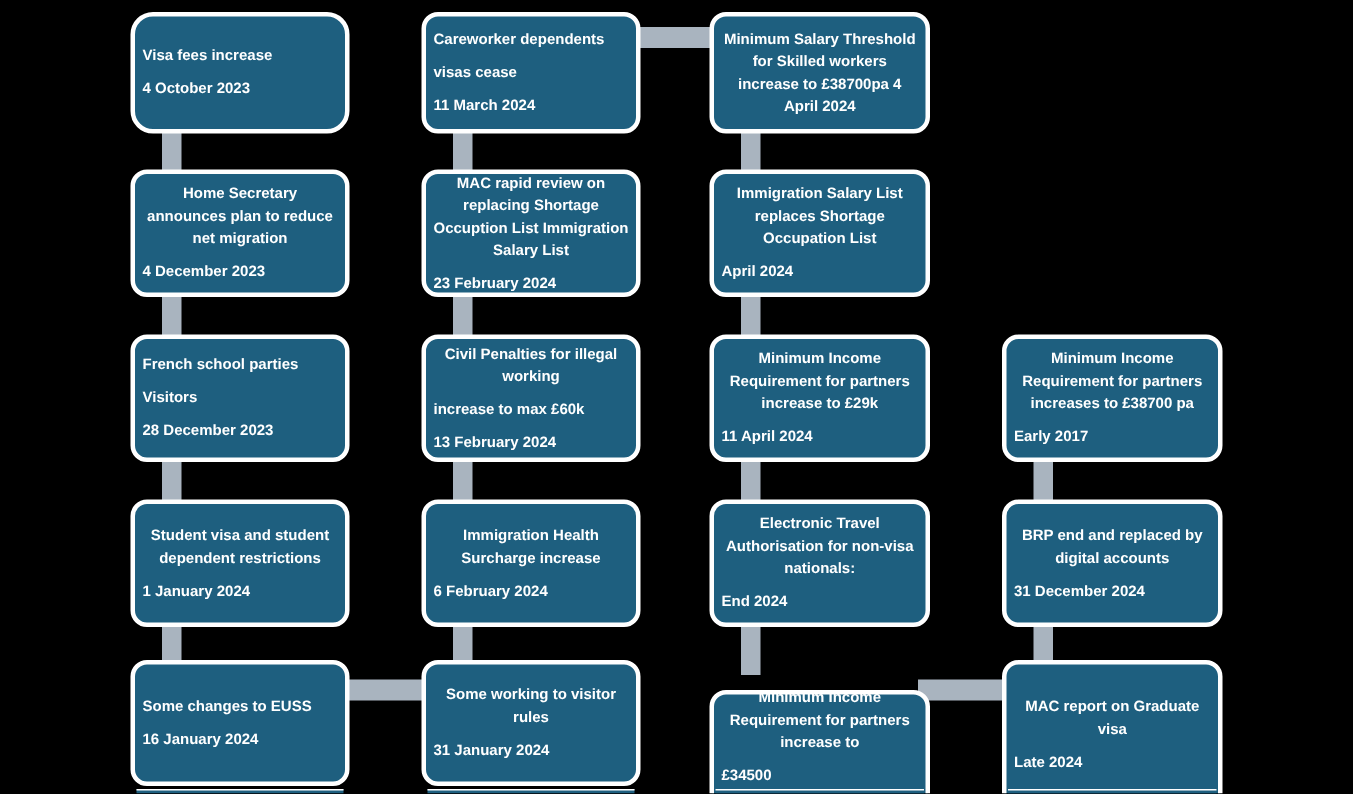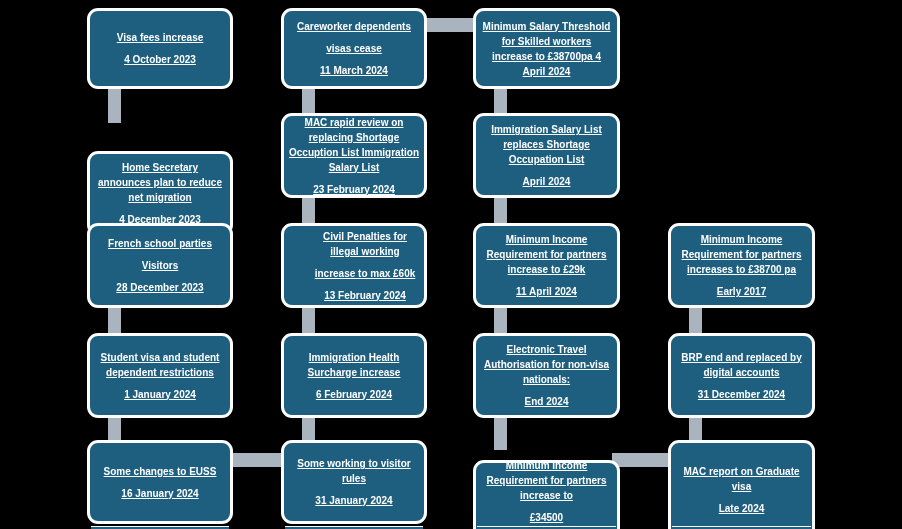--- a/index.html
+++ b/index.html
@@ -6,26 +6,25 @@
   #canvas{
     position:relative;width:902px;height:529px;background:#000;overflow:hidden;
     font-family:"Liberation Sans",sans-serif;
   }
   .box{
     position:absolute;box-sizing:border-box;
     background:var(--box-fill);
     border:3px solid var(--box-border);
     border-radius:11px;
     color:var(--text-color);
-    display:flex;flex-direction:column;justify-content:center;align-items:center;
+    display:flex;flex-direction:column;justify-content:center;align-items:flex-start;
     text-align:center;
     font-size:10px;font-weight:700;line-height:1.5;
     padding:2px 5px;
     z-index:2;
-    text-decoration:underline;
   }
   .box p{margin:3.5px 0;}
   .conn{position:absolute;background:var(--connector);z-index:1;}
   .cutoff{position:absolute;background:var(--box-fill);border-top:1px solid var(--box-border);z-index:2;}
 </style>
 </head>
 <body>
 
 <div id="canvas" style="--box-fill: #1e5f7f; --box-border: #ffffff; --connector: #a9b4bf; --text-color: #ffffff; background: rgb(0, 0, 0);">
     <div class="conn" style="left: 108px; top: 81px; width: 13px; height: 42px;"></div>
@@ -38,25 +37,25 @@
     <div class="conn" style="left: 302px; top: 410px; width: 13px; height: 40px;"></div>
     <div class="conn" style="left: 494px; top: 81px; width: 13px; height: 42px;"></div>
     <div class="conn" style="left: 494px; top: 190px; width: 13px; height: 43px;"></div>
     <div class="conn" style="left: 494px; top: 300px; width: 13px; height: 43px;"></div>
     <div class="conn" style="left: 494px; top: 410px; width: 13px; height: 40px;"></div>
     <div class="conn" style="left: 689px; top: 300px; width: 13px; height: 43px;"></div>
     <div class="conn" style="left: 689px; top: 410px; width: 13px; height: 40px;"></div>
     <div class="conn" style="left: 419px; top: 18px; width: 64px; height: 14px;"></div>
     <div class="conn" style="left: 225px; top: 453px; width: 66px; height: 14px;"></div>
     <div class="conn" style="left: 612px; top: 453px; width: 66px; height: 14px;"></div>
-    <div class="box" style="left: 87px; top: 8px; width: 146px; height: 81px;">
+    <div class="box" style="left: 87px; top: 8px; width: 146px; height: 81px; border-radius: 15px;">
       <p>Visa fees increase</p>
       <p>4 October 2023</p>
     </div>
-    <div class="box" style="left: 87px; top: 113px; width: 146px; height: 85px; margin-top: 38px;">
+    <div class="box" style="left: 87px; top: 113px; width: 146px; height: 85px;">
       <p>Home Secretary announces plan to reduce net migration</p>
       <p>4 December 2023</p>
     </div>
     <div class="box" style="left: 87px; top: 223px; width: 146px; height: 85px;">
       <p>French school parties</p>
       <p>Visitors</p>
       <p>28 December 2023</p>
     </div>
     <div class="box" style="left: 87px; top: 333px; width: 146px; height: 85px;">
       <p>Student visa and student dependent restrictions</p>
@@ -68,21 +67,21 @@
     </div>
     <div class="box" style="left: 281px; top: 8px; width: 146px; height: 81px;">
       <p>Careworker dependents</p>
       <p>visas cease</p>
       <p>11 March 2024</p>
     </div>
     <div class="box" style="left: 281px; top: 113px; width: 146px; height: 85px;">
       <p>MAC rapid review on replacing Shortage Occuption List Immigration Salary List</p>
       <p>23 February 2024</p>
     </div>
-    <div class="box" style="left: 281px; top: 223px; width: 146px; height: 85px; padding-left: 27px;">
+    <div class="box" style="left: 281px; top: 223px; width: 146px; height: 85px;">
       <p>Civil Penalties for illegal working</p>
       <p>increase to max £60k</p>
       <p>13 February 2024</p>
     </div>
     <div class="box" style="left: 281px; top: 333px; width: 146px; height: 85px;">
       <p>Immigration Health Surcharge increase</p>
       <p>6 February 2024</p>
     </div>
     <div class="box" style="left: 281px; top: 440px; width: 146px; height: 84px;">
       <p>Some working to visitor rules</p>

